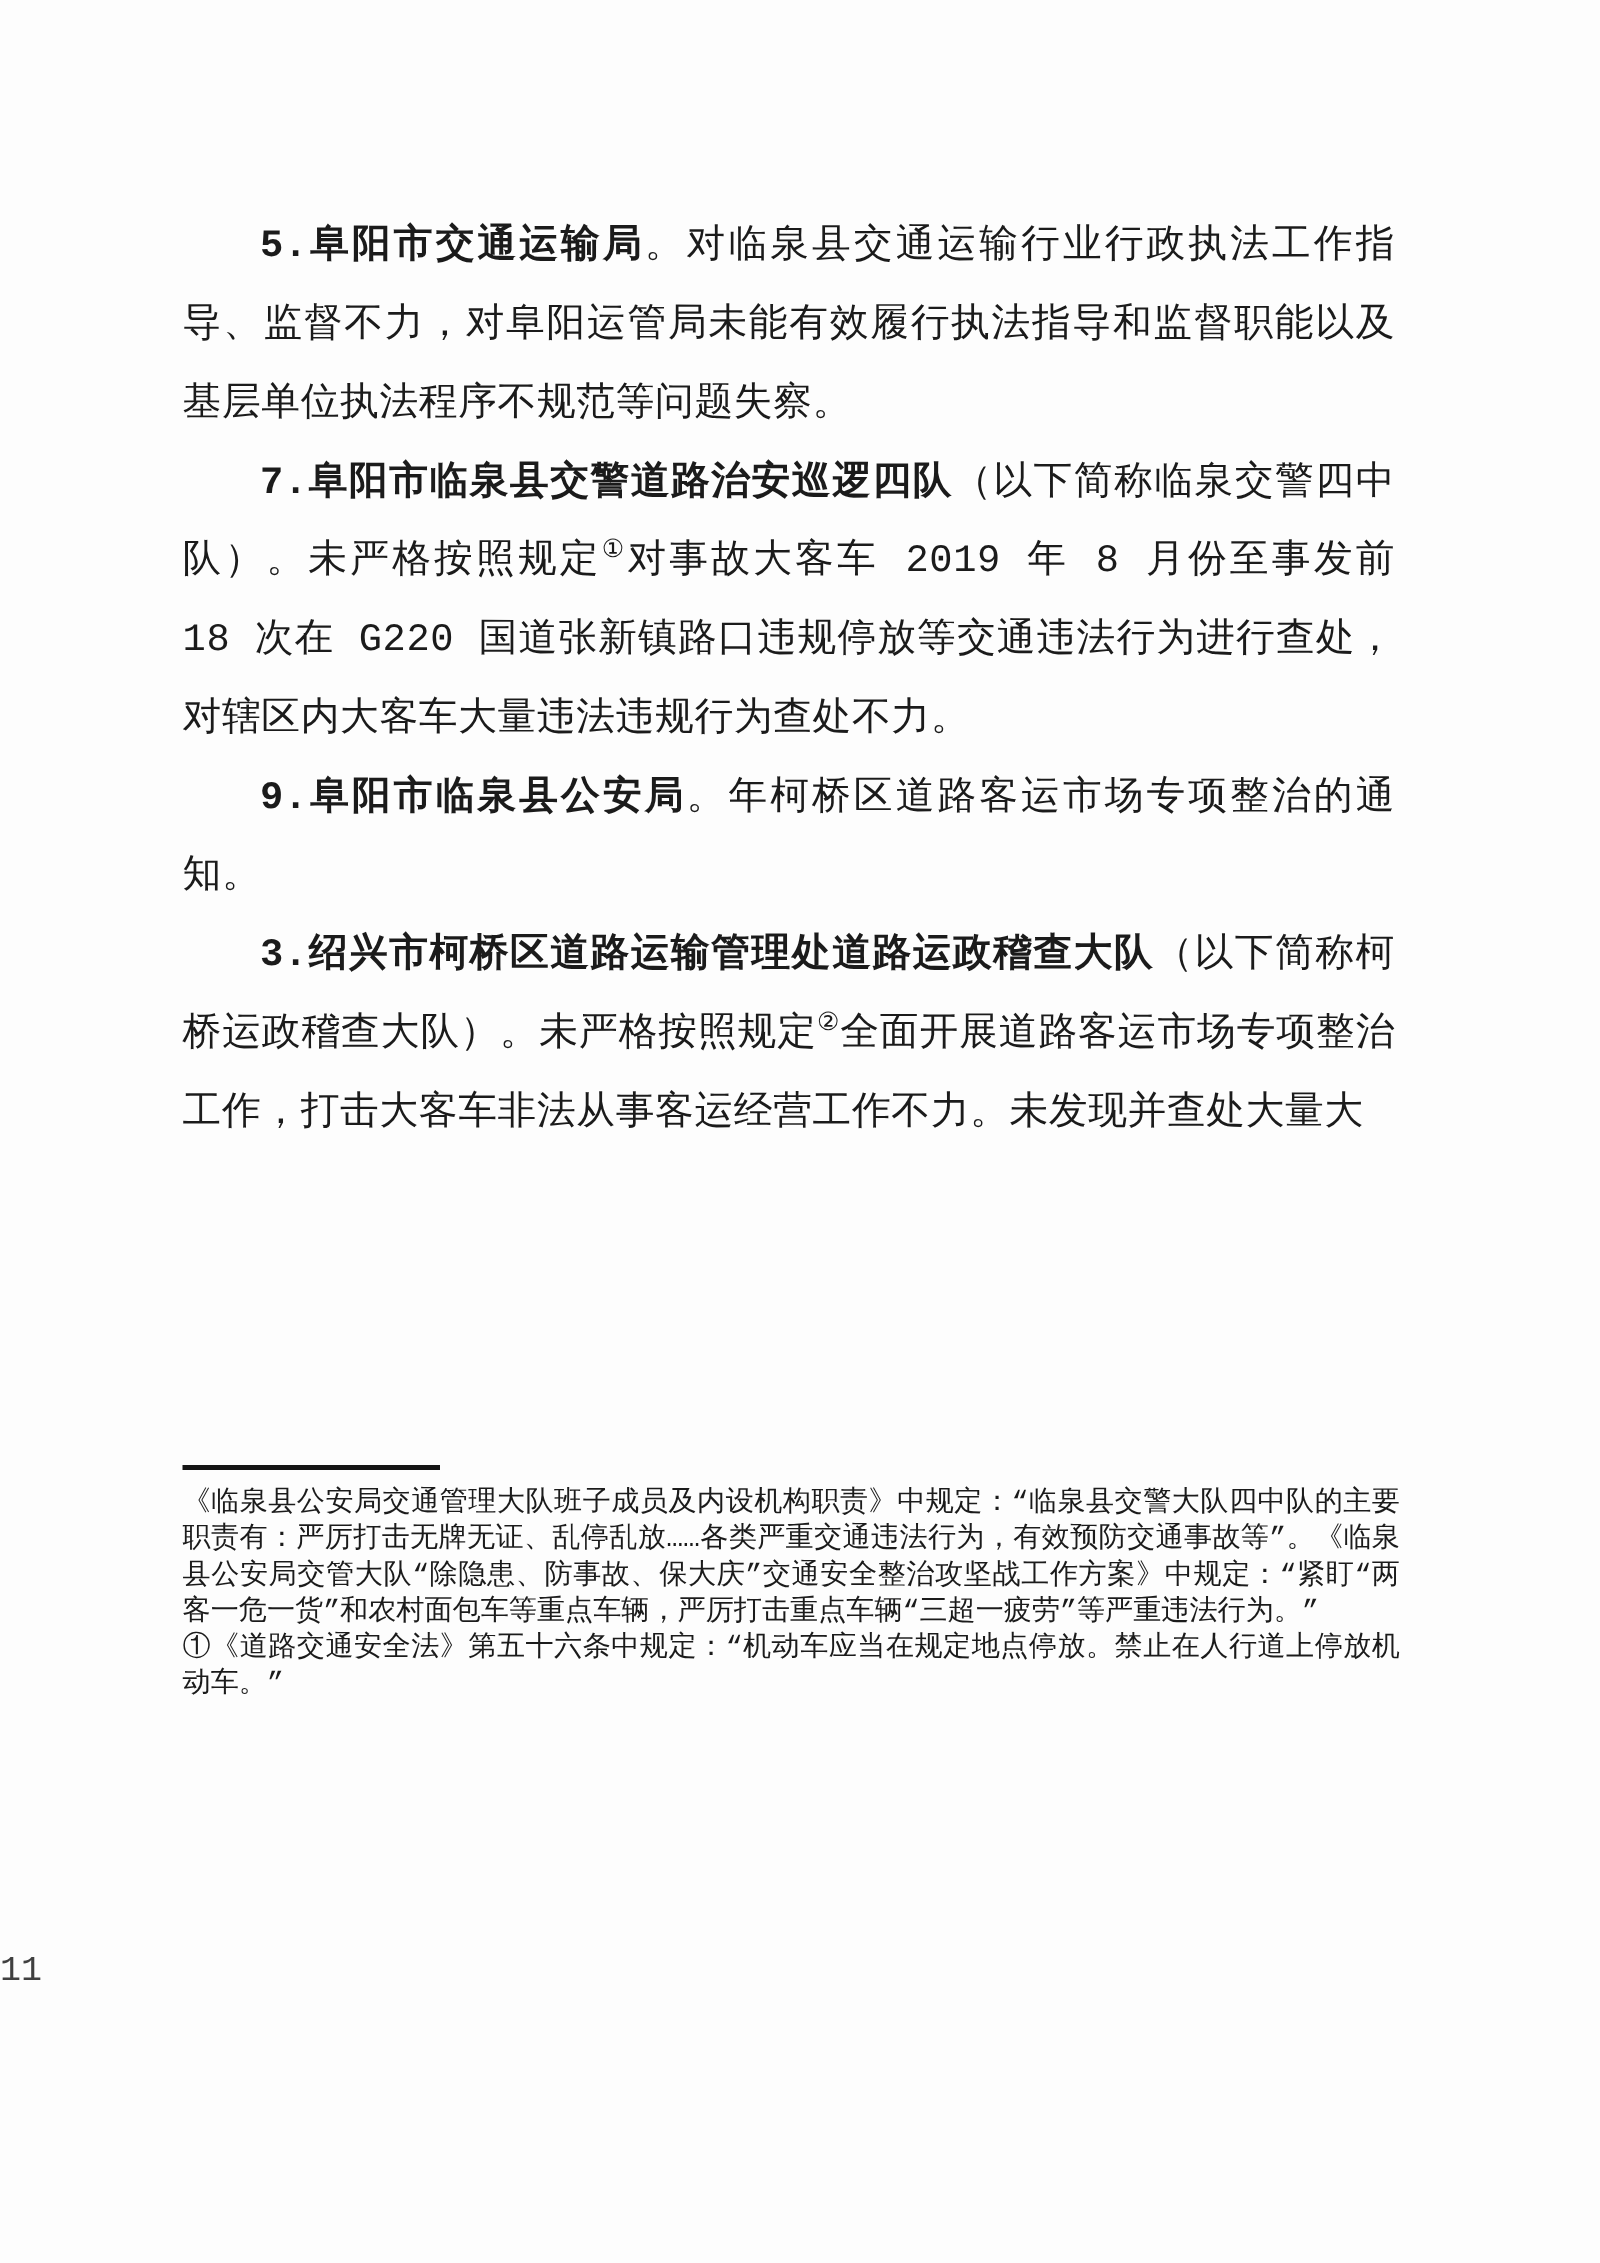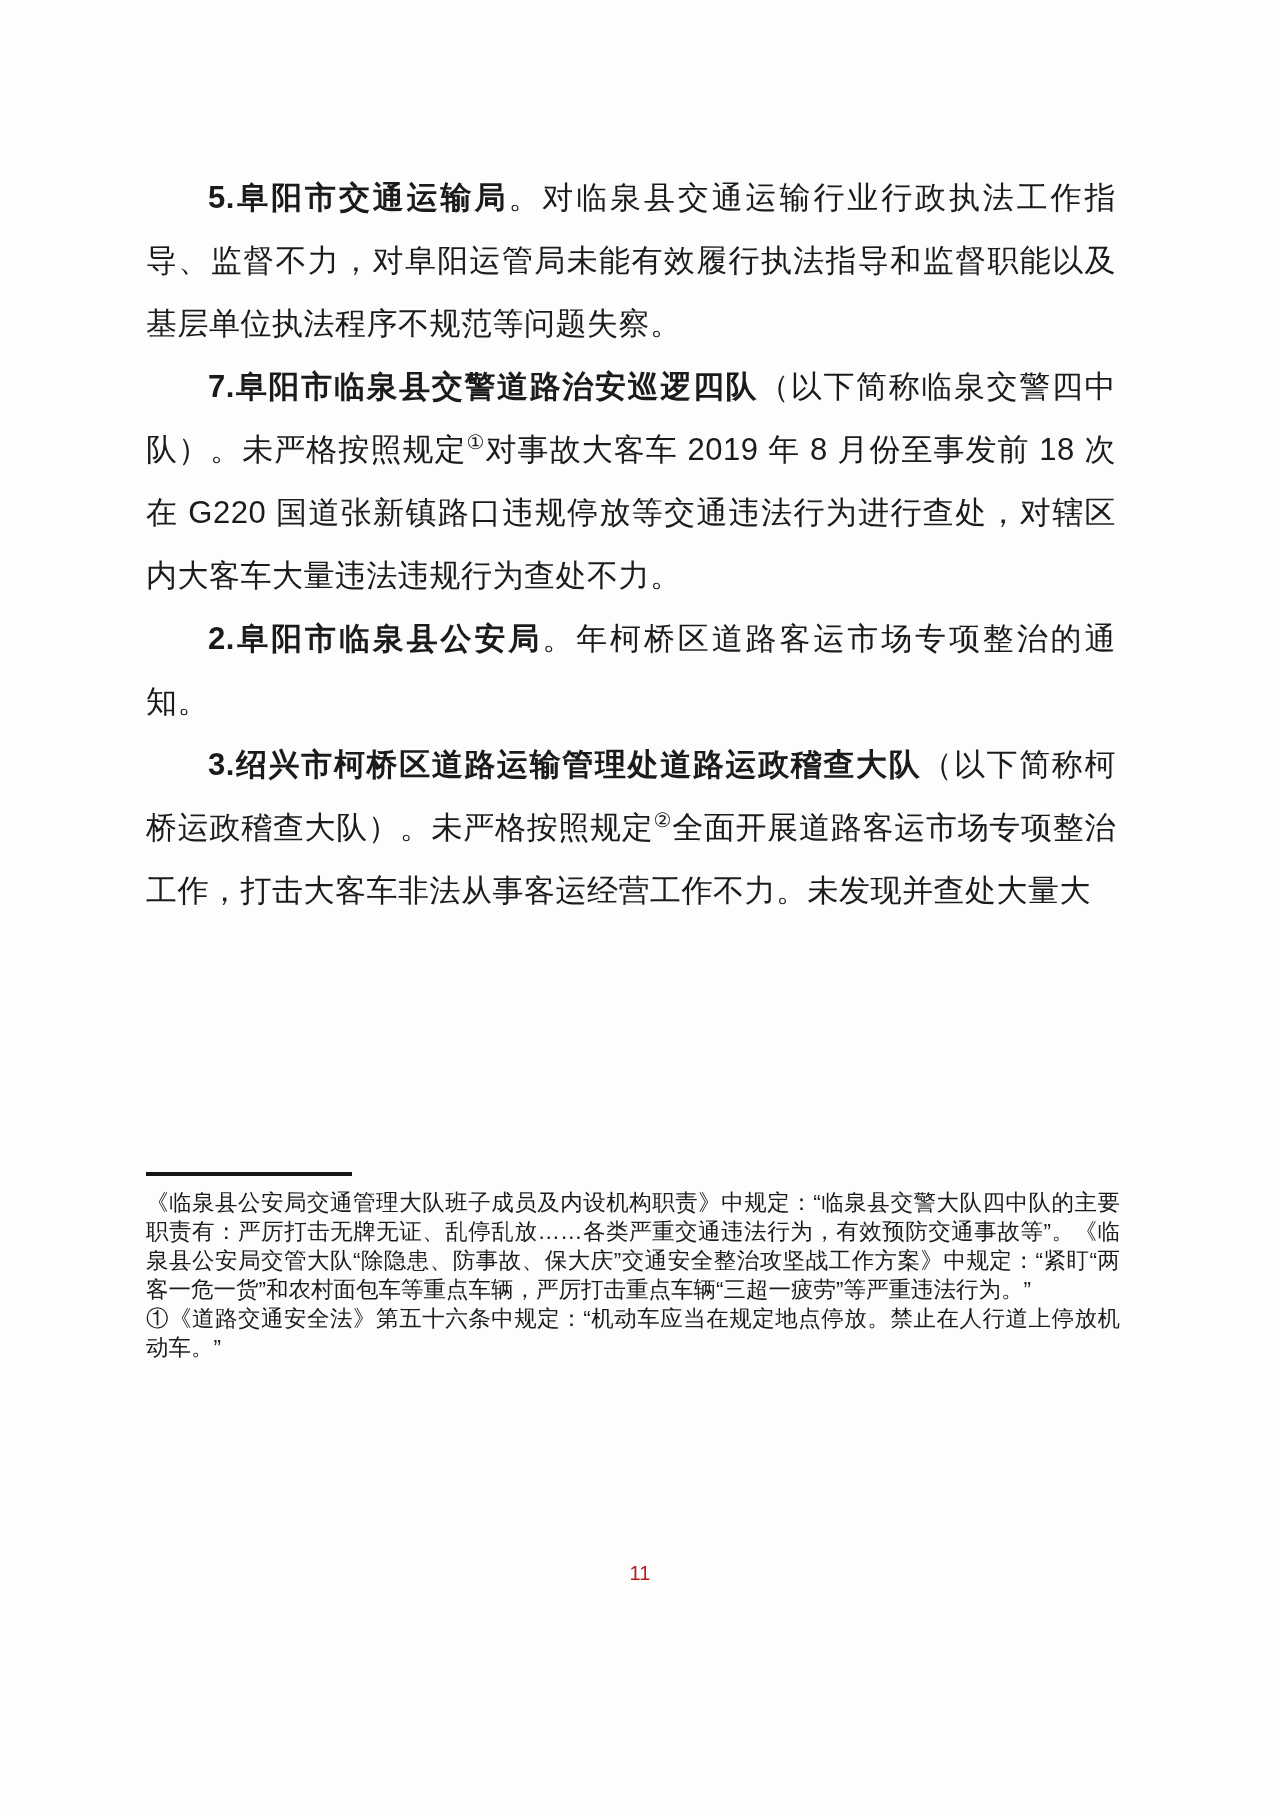--- a/index.html
+++ b/index.html
@@ -5,21 +5,21 @@
   html, body {
     margin: 0;
     padding: 0;
     background: #ffffff;
   }
   .page {
     position: relative;
     width: 1280px;
     height: 1810px;
     background: #fdfdfd;
-    font-family: Liberation Sans, sans-serif;
+    font-family: Liberation Mono, monospace;
     color: #1b1b1b;
     overflow: hidden;
   }
   .body-text {
     position: absolute;
     left: 146px;
     top: 166px;
     width: 970px;
     font-size: 31px;
     line-height: 63px;
@@ -54,38 +54,38 @@
     margin: 0 0 12px 0;
   }
   .fn-block {
     margin: 0;
   }
   .page-number {
     position: absolute;
     top: 1562px;
     left: 0;
     width: 100%;
-    text-align: center;
-    font-size: 20px;
-    color: #b91c1c;
+    text-align: left;
+    font-size: 28px;
+    color: #404040;
   }
 </style>
 </head>
 <body>
 
 <div class="page">
 
   <div class="body-text">
 
     <p><span class="b">5.阜阳市交通运输局</span><span>。对临泉县交通运输行业行政执法工作指导、监督不力，对阜阳运管局未能有效履行执法指导和监督职能以及基层单位执法程序不规范等问题失察。</span></p>
 
     <p><span class="b">7.阜阳市临泉县交警道路治安巡逻四队</span><span>（以下简称临泉交警四中队）。未严格按照规定</span><sup class="fnref">①</sup><span>对事故大客车 2019 年 8 月份至事发前 18 次在 G220 国道张新镇路口违规停放等交通违法行为进行查处，对辖区内大客车大量违法违规行为查处不力。</span></p>
 
 
-    <p><span class="b">2.阜阳市临泉县公安局</span><span>。年柯桥区道路客运市场专项整治的通知。</span></p>
+    <p><span class="b">9.阜阳市临泉县公安局</span><span>。年柯桥区道路客运市场专项整治的通知。</span></p>
 
     <p><span class="b">3.绍兴市柯桥区道路运输管理处道路运政稽查大队</span><span>（以下简称柯桥运政稽查大队）。未严格按照规定</span><sup class="fnref">②</sup><span>全面开展道路客运市场专项整治工作，打击大客车非法从事客运经营工作不力。未发现并查处大量大</span></p>
 
   </div>
 
   <div class="footnotes">
     <div class="fn-rule"></div>
     <p class="fn-block">《临泉县公安局交通管理大队班子成员及内设机构职责》中规定：“临泉县交警大队四中队的主要职责有：严厉打击无牌无证、乱停乱放……各类严重交通违法行为，有效预防交通事故等”。《临泉县公安局交管大队“除隐患、防事故、保大庆”交通安全整治攻坚战工作方案》中规定：“紧盯“两客一危一货”和农村面包车等重点车辆，严厉打击重点车辆“三超一疲劳”等严重违法行为。”</p>
     <p class="fn-block">①《道路交通安全法》第五十六条中规定：“机动车应当在规定地点停放。禁止在人行道上停放机动车。”</p>
   </div>

